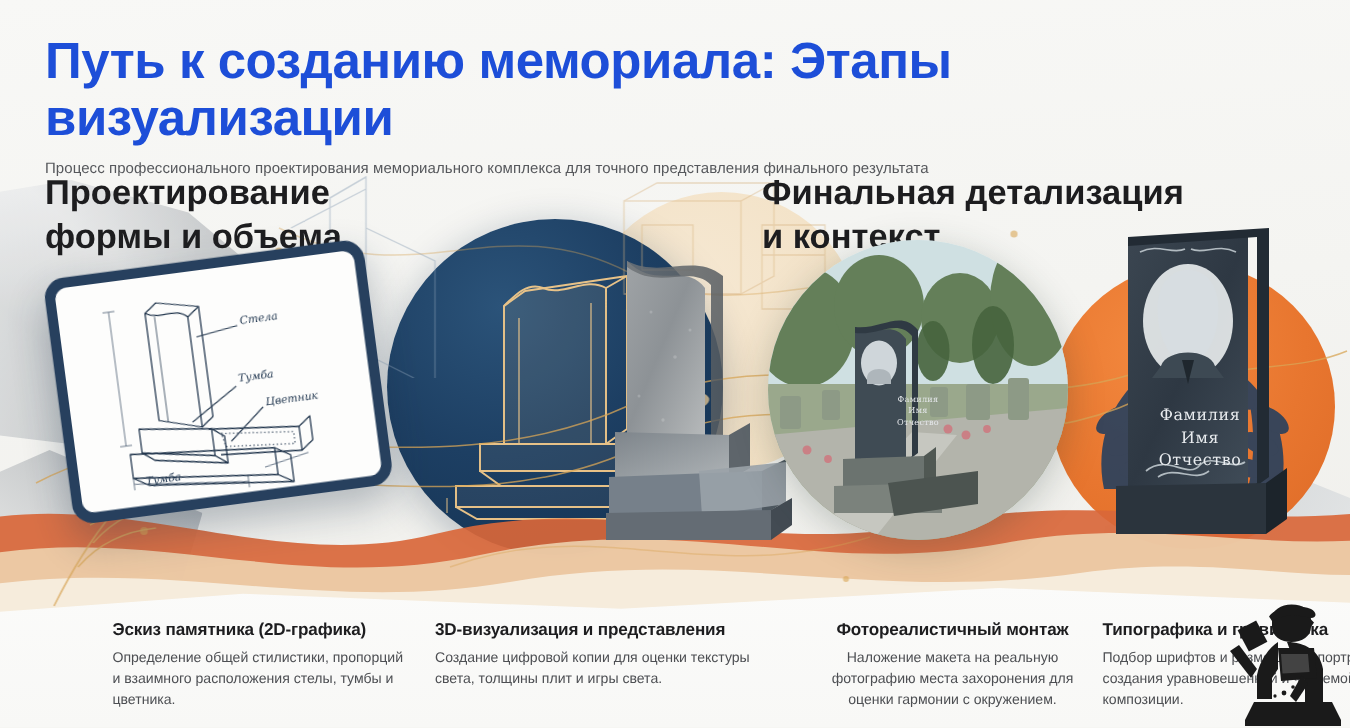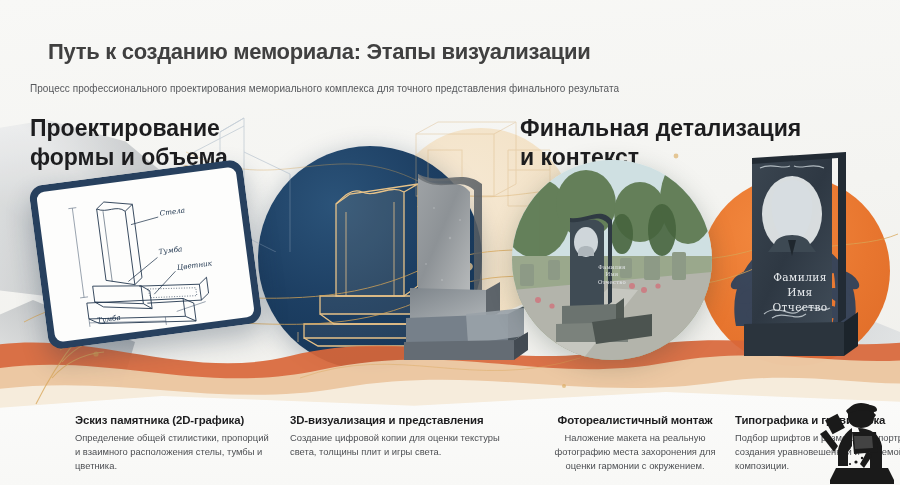--- a/index.html
+++ b/index.html
@@ -74,31 +74,31 @@
 
   .caption-band{
     position:absolute;left:0;top:386px;width:900px;height:99px;
     background:linear-gradient(180deg,#fbfbfa 0%,#f8f8f6 100%);
     clip-path:polygon(0% 22%,18% 10%,46% 20%,74% 6%,100% 16%,100% 100%,0% 100%);
   }
 
   
   .header{position:absolute;left:0;top:0;width:900px;padding:22px 30px 0;box-sizing:border-box;}
   .title{
-    font-size:22px;font-weight:700;color:#404040;letter-spacing:-.3px;
-    line-height:1.12;margin:18px;
+    font-size:34px;font-weight:700;color:#1d4ed8;letter-spacing:-.3px;
+    line-height:1.12;margin:0;
   }
   .subtitle{
     margin:9px 0 0;font-size:10px;color:#56585c;font-weight:400;letter-spacing:.05px;
   }
 
   
   .sect-h{position:absolute;font-size:23px;font-weight:700;color:#1d1d1f;line-height:1.28;}
   .sect-left{left:30px;top:114px;}
-  .sect-right{left:520px;top:114px;}
+  .sect-right{left:508px;top:114px;}
 
   
   .tablet{
     position:absolute;left:38px;top:172px;width:215px;height:165px;
     transform:rotate(-7.5deg);
     background:linear-gradient(145deg,#2d4a6b,#22395400 0) , #27405e;
     border-radius:14px;padding:7px;box-sizing:border-box;
     box-shadow:0 12px 26px rgba(25,45,70,.3);
   }
   .tablet-screen{

